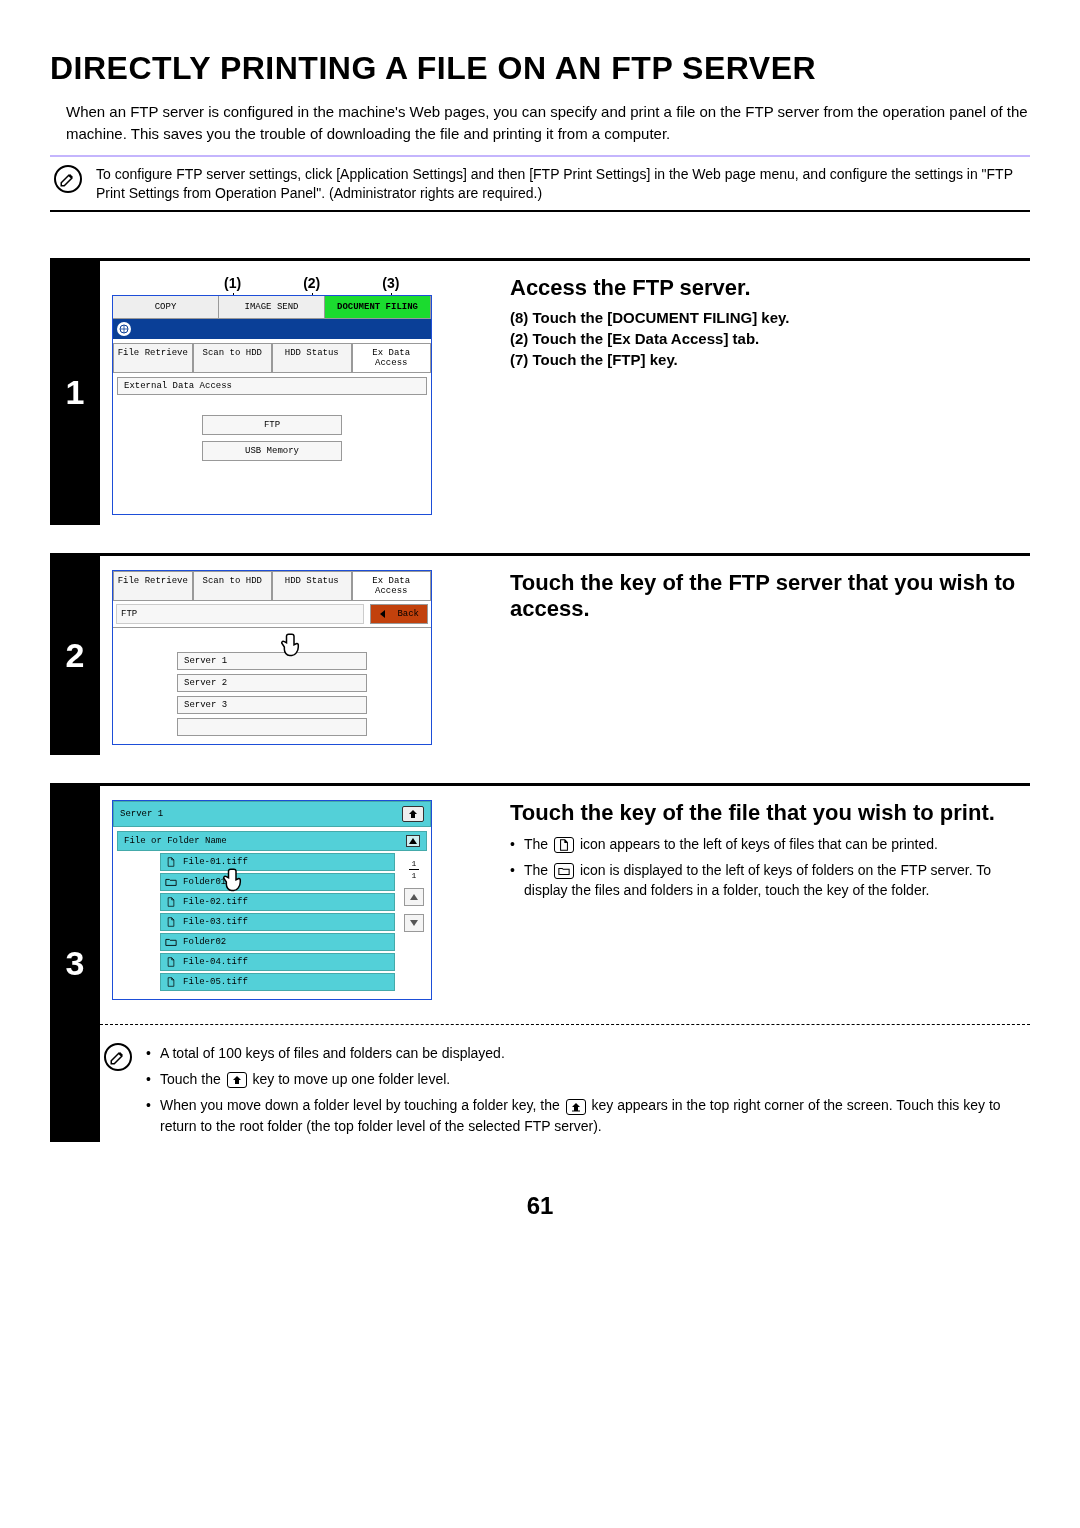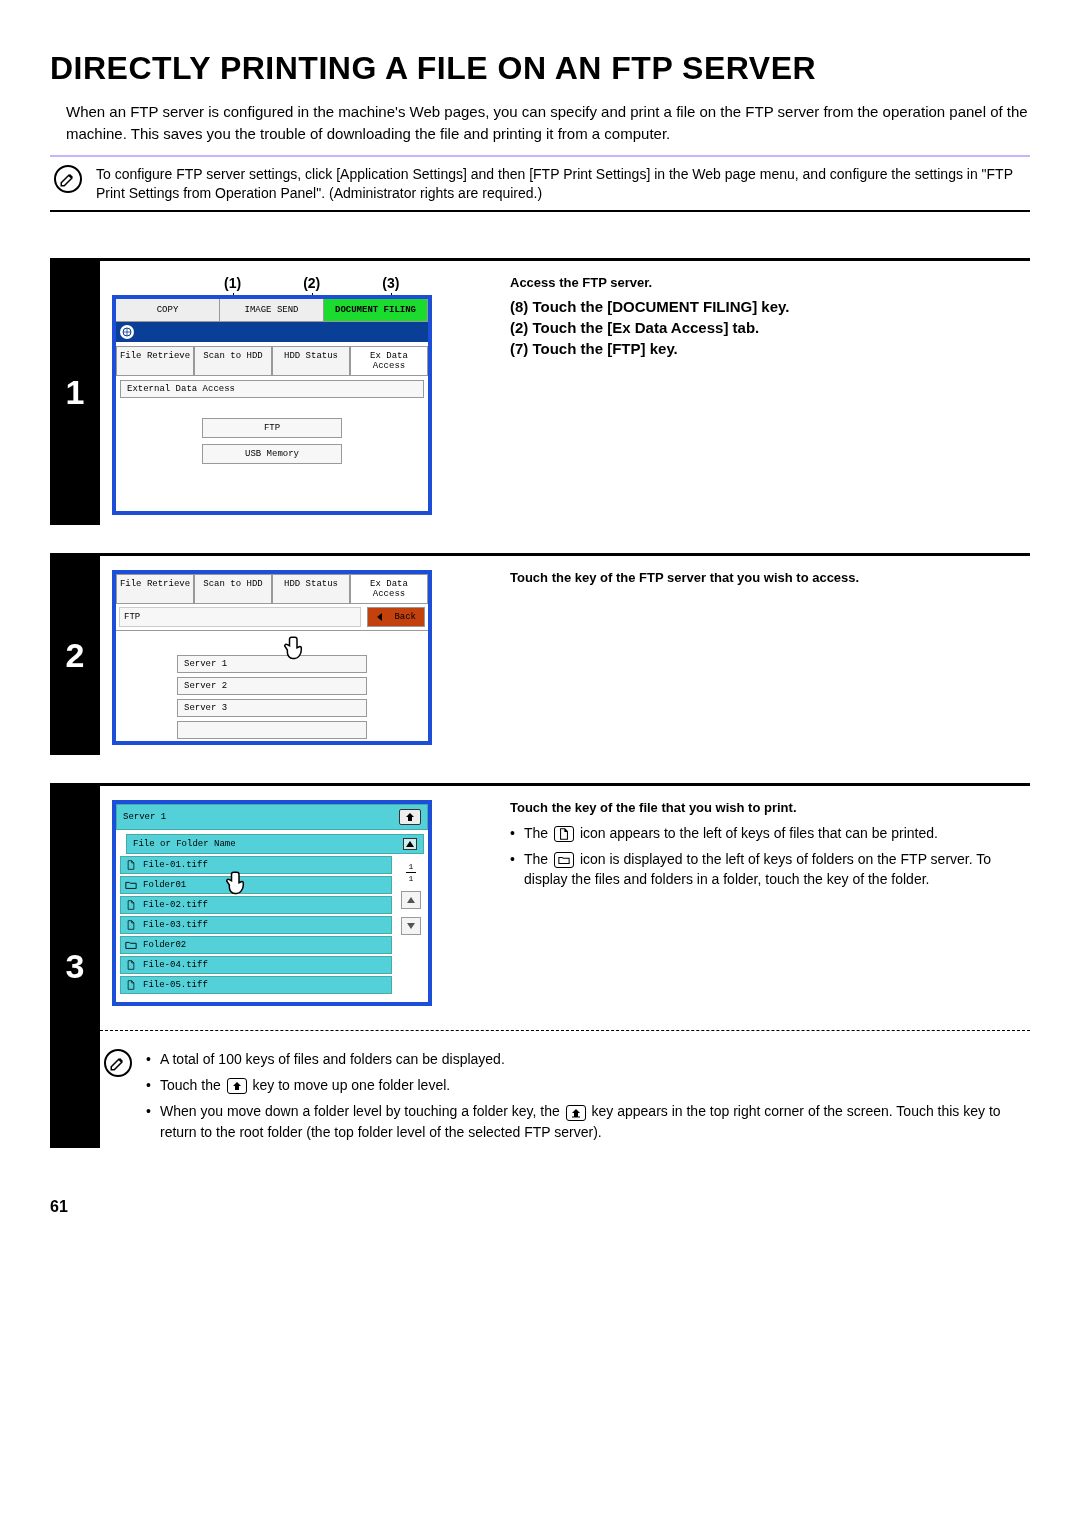--- a/index.html
+++ b/index.html
@@ -62,21 +62,21 @@
   .step-left {
     width: 400px;
     padding: 14px 12px 10px 12px;
     flex-shrink: 0;
   }
   .step-right {
     flex: 1;
     padding: 14px 4px 6px 10px;
   }
   .step-right h3 {
-    font-size: 13px;
+    font-size: 22px;
     font-weight: bold;
     margin: 0 0 8px 0;
   }
   .substeps .sub {
     font-size: 15px;
     font-weight: bold;
     margin: 4px 0;
   }
   .bullets .bl {
     font-size: 14px;
@@ -97,21 +97,21 @@
     border-radius: 3px;
     width: 20px; height: 16px;
     align-items: center; justify-content: center;
     margin: 0 2px;
     padding:0;
   }
   .inline-icon svg { width: 12px; height: 12px; }
 
   
   .screen {
-    border: 4px solid #1d4ed8;
+    border: 1px solid #1d4ed8;
     background: #fff;
     width: 320px;
     position: relative;
     font-family: "Courier New", monospace;
     font-size: 9px;
   }
   .callouts { display:flex; justify-content:flex-start; margin-bottom:4px; margin-left:112px; gap:62px; font-weight:bold; font-size:14px; font-family: Arial;}
   .callouts span { position:relative; }
   .callouts span::after {
     content:""; position:absolute; left:50%; top:18px; width:1px; height:14px; background:#000;
@@ -141,41 +141,41 @@
   .s2-bar { display:flex; align-items:center; border-bottom:1px solid #999; }
   .s2-bar .lbl { flex:1; padding:4px; background:#f7f7f7; border:1px solid #ccc; margin:3px; }
   .s2-bar .back { border:1px solid #999; padding:4px 8px; margin:3px; background:#c2410c; display:flex; align-items:center; gap:8px; }
   .s2-list { display:flex; flex-direction:column; align-items:center; gap:4px; padding:24px 0 28px 0; position:relative; }
   .s2-list .srv { border:1px solid #999; width:190px; padding:3px 6px; background:#f7f7f7; }
   .hand-pointer { position:absolute; width:26px; height:30px; }
 
   
   .s3-head { background:#53d0d8; border:1px solid #4aa; padding:4px 6px; display:flex; align-items:center; justify-content:space-between; }
   .s3-head .upbtn { border:1px solid #333; background:#eee; width:22px; height:16px; display:flex; align-items:center; justify-content:center; border-radius:2px; }
-  .s3-colhead { background:#53d0d8; margin:4px 4px 0 10px; border:1px solid #4aa; padding:3px 6px; display:flex; align-items:center; justify-content:space-between;gap:48px; }
+  .s3-colhead { background:#53d0d8; margin:4px 4px 0 4px; border:1px solid #4aa; padding:3px 6px; display:flex; align-items:center; justify-content:space-between;gap:48px; }
   .s3-colhead .sort { border:1px solid #333; width:14px; height:12px; display:flex; align-items:center; justify-content:center; background:#cfeef0; }
   .s3-files { margin:2px 4px 6px 4px; display:flex; gap:6px; }
   .s3-filecol { flex:1; }
-  .s3-filecol .frow { background:#53d0d8; border:1px solid #4aa; margin-bottom:2px; padding:3px 4px; display:flex; align-items:center; gap:6px; }
+  .s3-filecol .frow { background:#53d0d8; border:1px solid #4aa; margin-bottom:2px; padding:3px 4px; display:flex; align-items:center; gap:6px;margin-left:43px; }
   .s3-sidecol { width:26px; display:flex; flex-direction:column; align-items:center; gap:8px; padding-top:6px; }
   .s3-sidecol .pg { font-size:8px; text-align:center; }
   .s3-sidecol .navbtn { border:1px solid #999; width:20px; height:18px; display:flex; align-items:center; justify-content:center; background:#f4f4f4; }
   .ficon { width:12px; height:10px; flex-shrink:0; }
   .ficon svg { width:12px; height:10px; display:block; }
 
   .screen-wrap { position:relative; }
 
   .dashed-sep { border:none; border-top:1px dashed #000; margin:14px 0; }
 
   .info-block { display:flex; align-items:flex-start; }
   .info-block .note-icon { margin-top:4px; }
   .info-block .bullets { flex:1; }
   .info-block .bullets .bl { font-size:14px; padding-left:14px; }
 
-  .page-number { text-align:left; font-size:16px; font-weight:bold; margin-top:50px; }
+  .page-number { text-align:center; font-size:24px; font-weight:bold; margin-top:50px; }
 
   .hand-svg { width:26px; height:30px; }
 </style>
 </head>
 <body>
 
 <h1 class="page-title">DIRECTLY PRINTING A FILE ON AN FTP SERVER</h1>
 <p class="intro">When an FTP server is configured in the machine's Web pages, you can specify and print a file on the FTP server from the operation panel of the machine. This saves you the trouble of downloading the file and printing it from a computer.</p>
 
 <div class="note-box">

